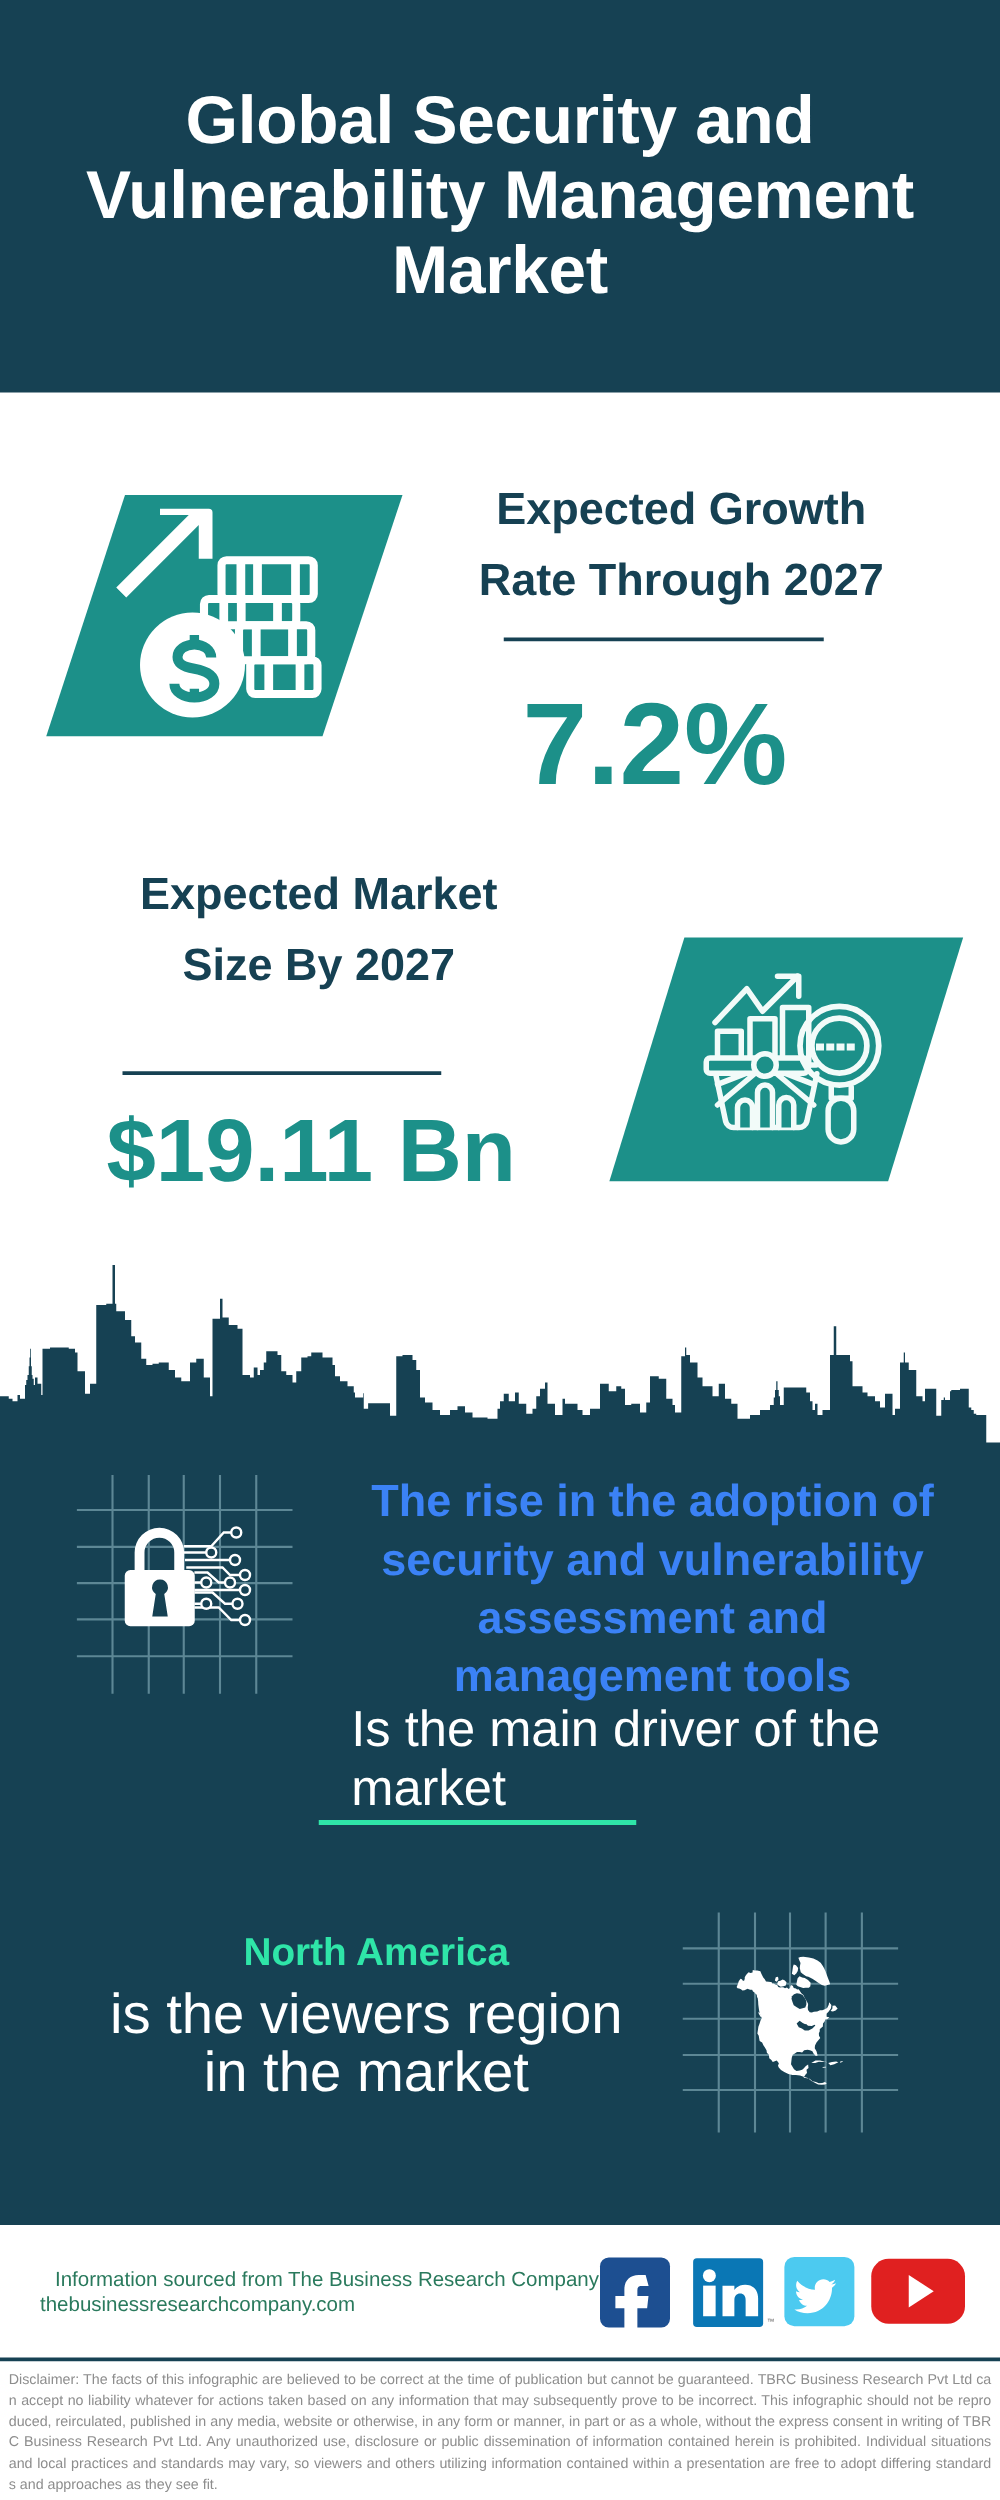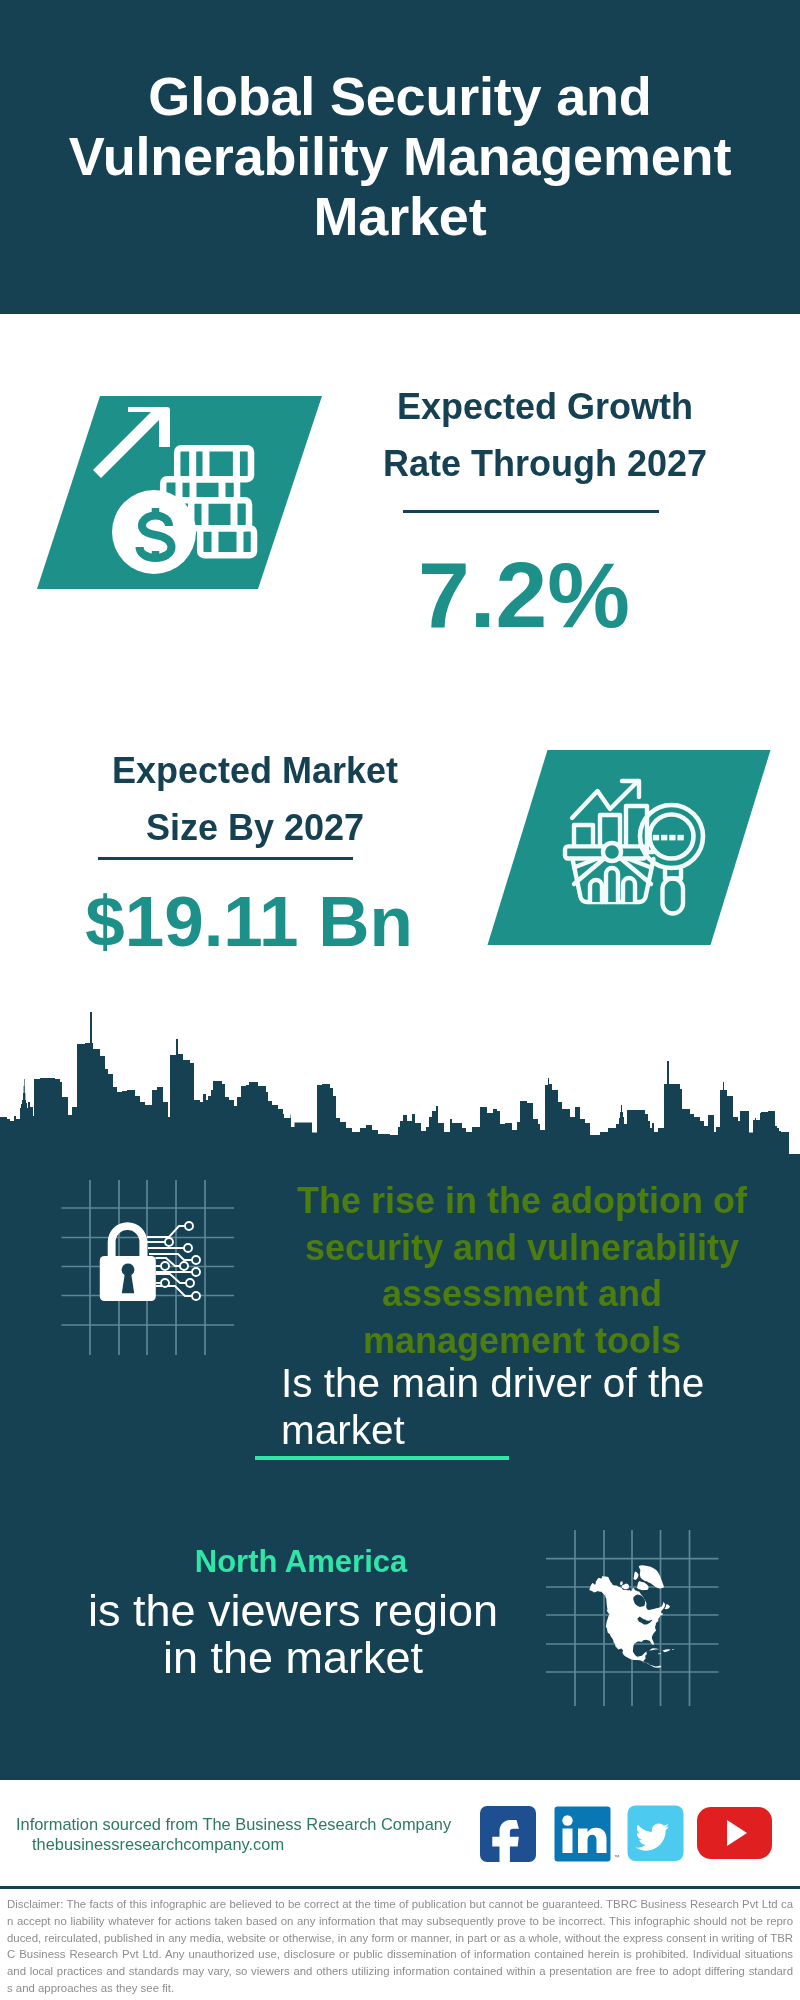--- a/index.html
+++ b/index.html
@@ -10,21 +10,21 @@
   .header{position:absolute;left:0;top:0;width:800px;height:314px;background:#164153;}
   .title{position:absolute;left:0;top:66px;width:800px;text-align:center;color:#ffffff;
          font-size:54px;font-weight:bold;line-height:60px;letter-spacing:-0.2px;}
 
   
   .stat-label{position:absolute;text-align:center;color:#164153;font-size:36px;font-weight:bold;line-height:57px;}
   .stat-rule{position:absolute;height:3px;background:#164153;}
   .stat-value{position:absolute;text-align:center;color:#1c9089;font-weight:bold;}
   .skyline{position:absolute;left:0;display:block;}
 
-  .driver-green{position:absolute;color:#4d7c0f;font-size:36px;font-weight:bold;line-height:46.5px;text-align:center;}
+  .driver-green{position:absolute;color:#3b82f6;font-size:36px;font-weight:bold;line-height:46.5px;text-align:center;}
   .driver-white{position:absolute;color:#ffffff;font-size:40.5px;line-height:47px;text-align:left;}
   .region-green{position:absolute;color:#2fe5a8;font-size:31px;font-weight:bold;line-height:47px;text-align:center;}
   .region-white{position:absolute;color:#ffffff;font-size:45px;line-height:47px;text-align:center;}
   .green-rule{position:absolute;height:4px;background:#2fe5a8;}
   .src-text{position:absolute;color:#2a7a5d;font-size:16.4px;line-height:20px;}
   .rulebar{position:absolute;left:0;width:800px;height:3px;background:#164153;}
   .disclaimer{position:absolute;left:7px;width:786px;color:#8d8d8d;font-size:11.4px;line-height:16.8px;}
   .disclaimer .dl{display:block;width:786px;text-align:justify;text-align-last:justify;}
   .disclaimer .dl.last{text-align-last:left;}
 </style>
@@ -120,21 +120,21 @@
           <rect x="182.5" y="133.5" width="20.5" height="35" rx="10.2"></rect>
         </g>
       </g>
       <g fill="#f2fbf9">
         <rect x="172.8" y="89.8" width="6.4" height="5.6"></rect>
         <rect x="181" y="89.8" width="6.4" height="5.6"></rect>
         <rect x="189.2" y="89.8" width="6.4" height="5.6"></rect>
         <rect x="197.4" y="89.8" width="6.4" height="5.6"></rect>
       </g>
     </svg>
-    <div class="stat-label" style="left:40px;top:742px;width:430px;">
+    <div class="stat-label" style="left:40px;top:686px;width:430px;">
       <div>Expected Market</div>
       <div>Size By 2027</div>
     </div>
     <div class="stat-rule" style="left:98px;top:857px;width:255px;"></div>
     <div class="stat-value" style="left:34px;top:886px;width:430px;font-size:71px;line-height:71px;">$19.11 Bn</div>
   </div>
 
   <svg class="skyline" style="left:0;top:1000px;" width="800" height="780" viewBox="0 1000 800 780">
     <path d="M0,1117H7V1119H10V1121H14V1116H16V1119H20V1108H21V1104H22V1103V1100H23V1093H23.6V1086H24.2V1079H24.8V1086V1093H25.4V1100H26V1103H27V1104V1108H28V1102H30V1107H33V1116H34V1079H40V1078H48H55V1079H60V1082H62V1097H68V1115H72V1107H77V1044H85V1043H90V1012H92V1043H93V1049H100V1056H105V1069H108V1074H113V1087H117V1092H122V1091H127V1090H135V1096H140V1102H145V1105H152V1090H157V1087H163V1102H168V1117H170V1055H176V1054V1039H178V1054H183V1055V1060H190V1063H194V1100H200V1102H203V1094H206V1100H208V1096H211V1090H213V1081H222V1084H225V1097H229V1100H234V1106H237V1097H241V1086H246V1085H249V1082H258V1086H266V1092H268V1101H272V1105H278V1109H283V1114H284V1118H290.5V1114.5H291V1127H294.5V1122.5H312V1132.5H317V1085H322V1084H330V1088H333V1096H336V1118H340V1122H346V1128H352V1132H360V1128H366V1125H372V1130H378V1134H390V1135H398V1127H400V1121H403V1115H407V1121H412V1114H415V1123H421V1131H426V1127H429V1117H432V1111H436V1106H438V1123H444V1132H450V1119H452V1123H462V1128H466V1132H472V1127H480V1107H487V1113H493V1109H497V1111H500V1124H505V1123H512V1130H517V1122H520V1101H527V1103H533V1119H538V1124H540V1130H545V1085H548V1084V1078H549V1084H552V1085V1090H558V1102H562V1109H570V1117H575V1107H580V1119H585V1123H590V1135H600V1132H608V1128H616V1124H619V1118H620V1117V1112H621V1105H622V1112H623V1117H624V1118V1124H627V1110H645V1114H648V1121H650V1128H652V1123H654V1132H658V1128H664V1084H667V1061H669V1084H680V1089H682V1109H690V1114H694V1117H700V1121H704V1126H708V1115H714V1132H716V1127H720V1090H723V1082H724V1090H727V1096H733V1117H738V1121H740V1111H749V1132.5H753V1120H755V1118H756V1120H760V1113H761V1112H768V1111H775V1126H777V1128H779V1131H781V1132H789V1154H800H800V1780H0Z" fill="#164153"></path>
   </svg>
@@ -228,21 +228,21 @@
       </g>
     </svg>
     <div class="region-green" style="left:60px;top:1538px;width:482px;">North America</div>
     <div class="region-white" style="left:52px;top:1587px;width:482px;">
       <div>is the viewers region</div>
       <div>in the market</div>
     </div>
   </div>
 
   <div>
-    <div class="src-text" style="left:16px;top:1814px;">Information sourced from The Business Research Company</div>
+    <div class="src-text" style="left:44px;top:1814px;">Information sourced from The Business Research Company</div>
     <div class="src-text" style="left:32px;top:1834px;">thebusinessresearchcompany.com</div>
     <svg style="position:absolute;left:476px;top:1802px;" width="302" height="64" viewBox="476 1802 302 64">
       <g>
         <rect x="480" y="1806" width="56" height="56" rx="7" fill="#1d4f91"></rect>
         <path d="M516.5,1820 h-5.5 c-7,0 -11.5,4.4 -11.5,11.3 v5.4 h-7.2 v9.8 h7.2 v24.5 h10.4 v-24.5 h7.8 l1.1,-9.8 h-8.9 v-4.6 c0,-2.3 0.9,-3.3 3.4,-3.3 h5.6 z" fill="#ffffff"></path>
       </g>
       <g>
         <rect x="554.5" y="1806.5" width="56" height="55" rx="3" fill="#0a77b5"></rect>
         <circle cx="567.5" cy="1820.5" r="5.2" fill="#ffffff"></circle>
         <rect x="562.5" y="1828.5" width="10" height="24.5" fill="#ffffff"></rect>

